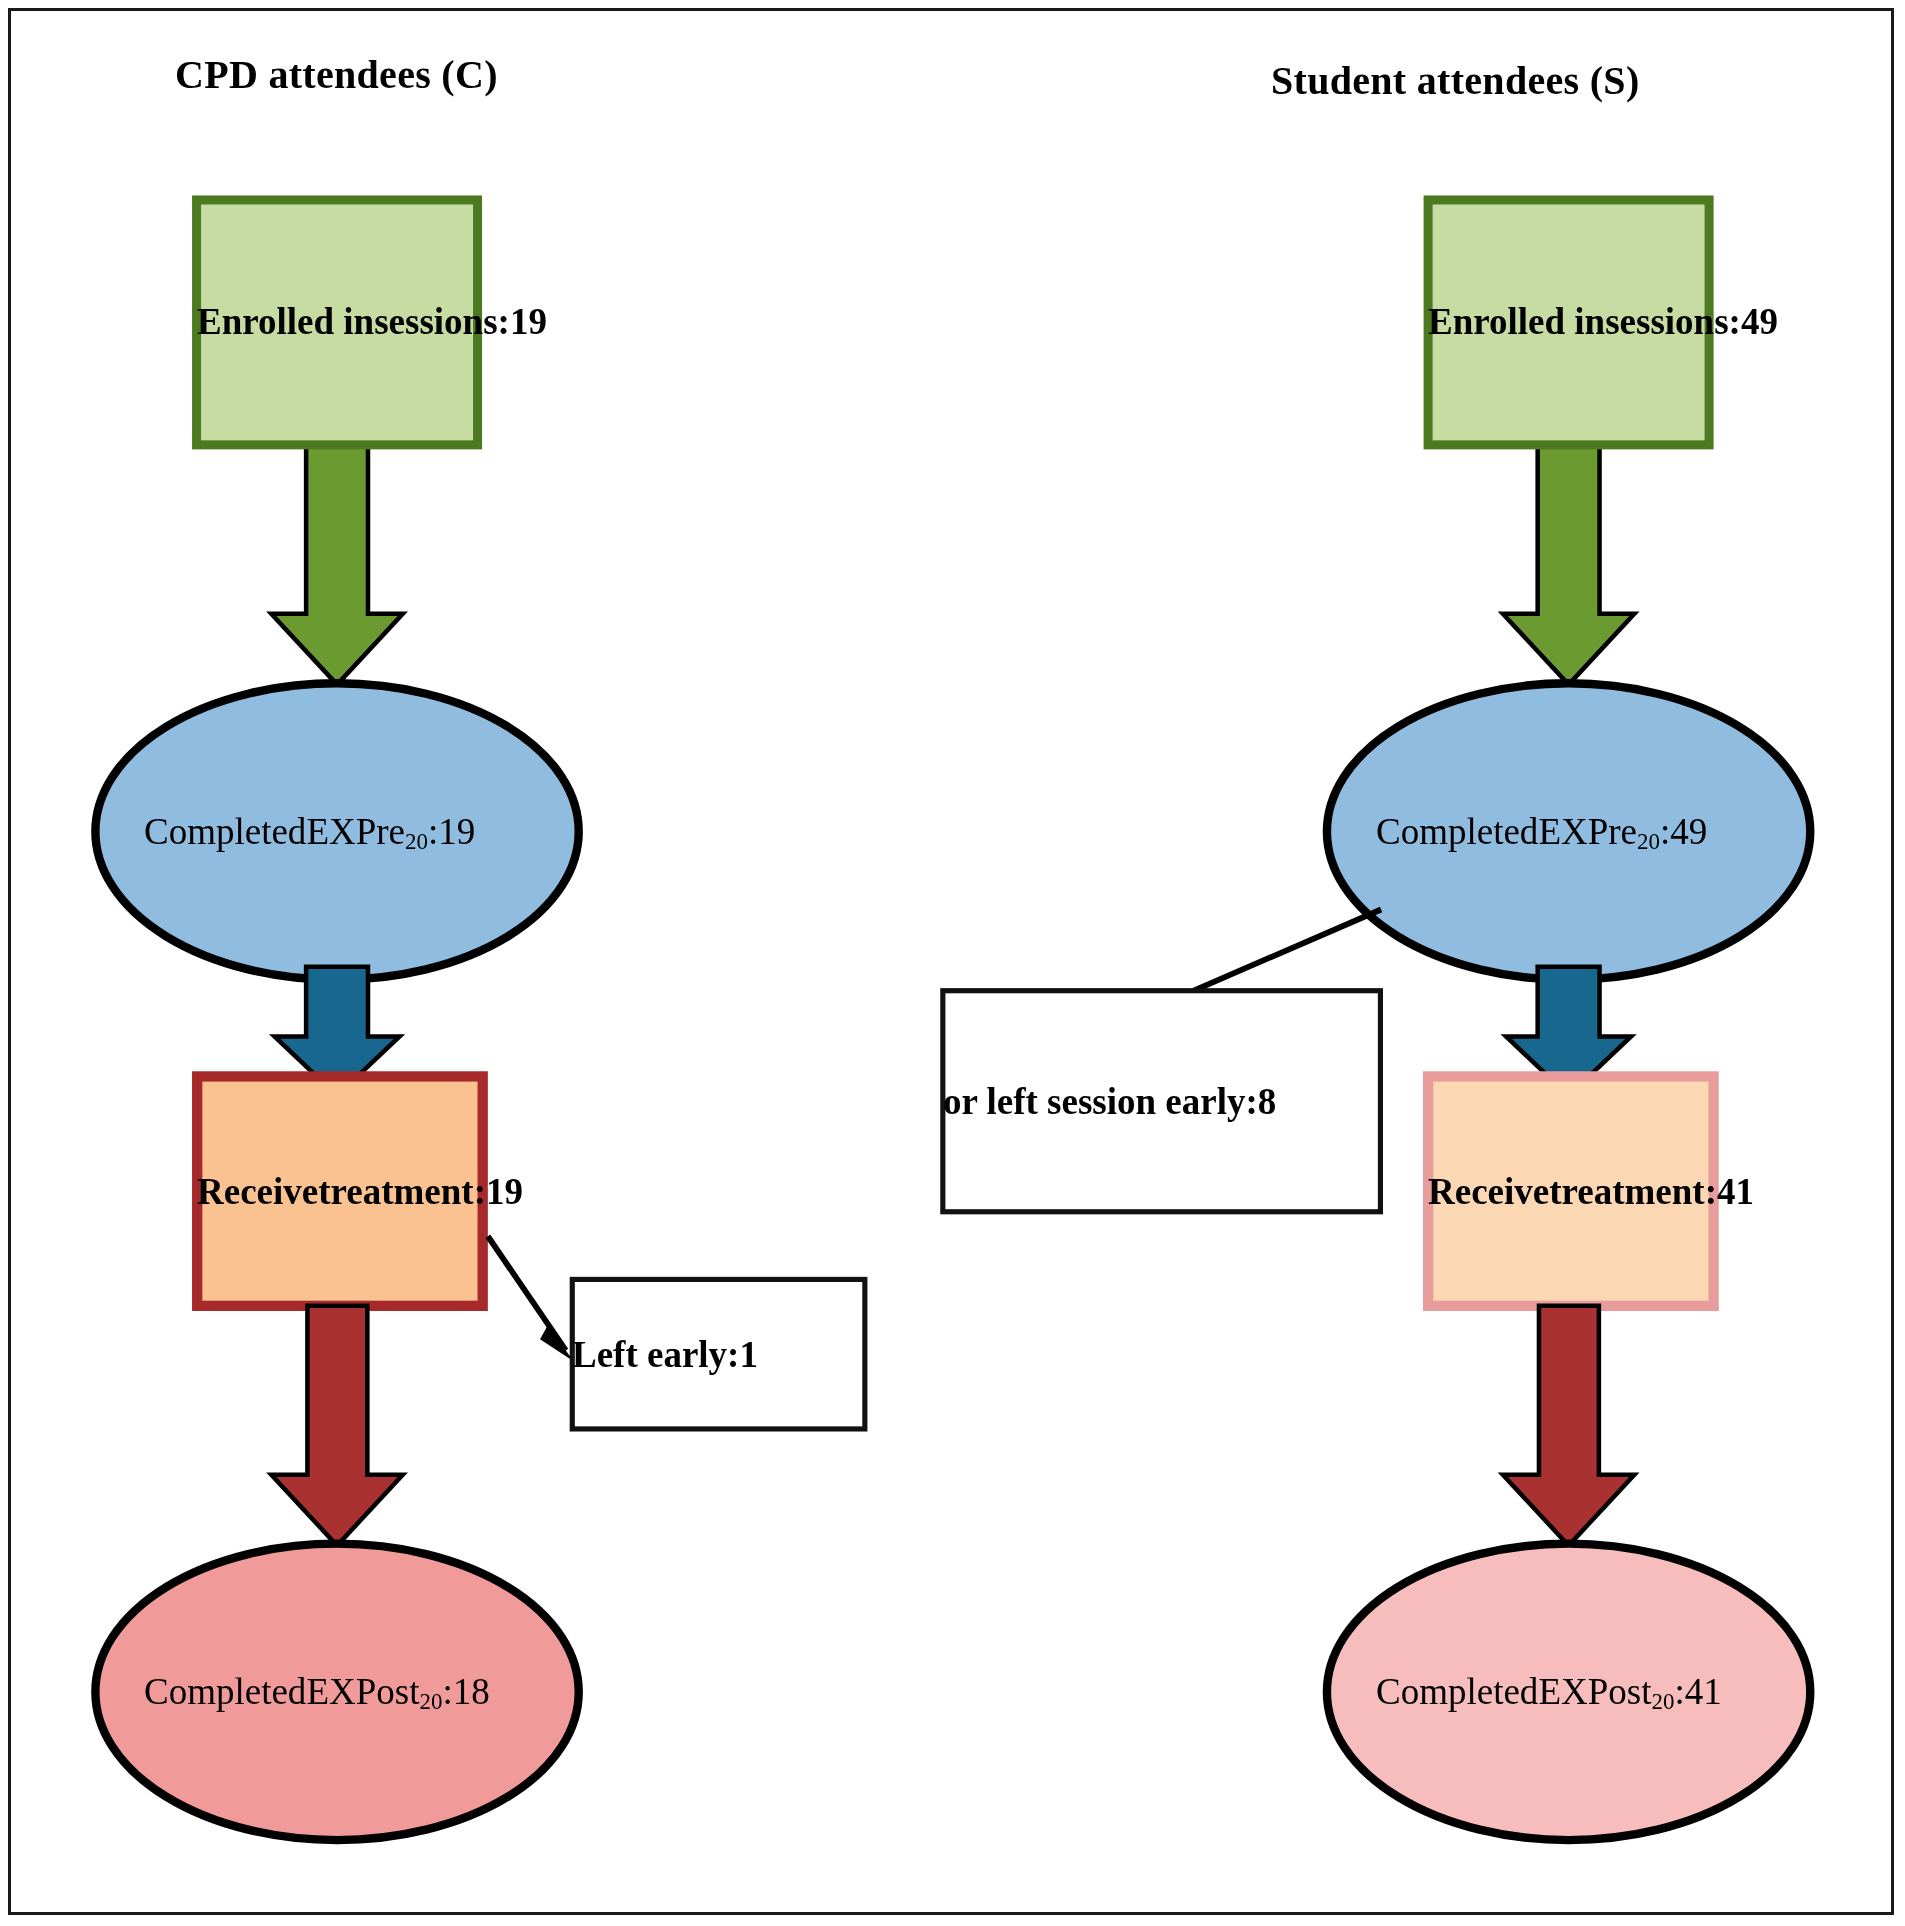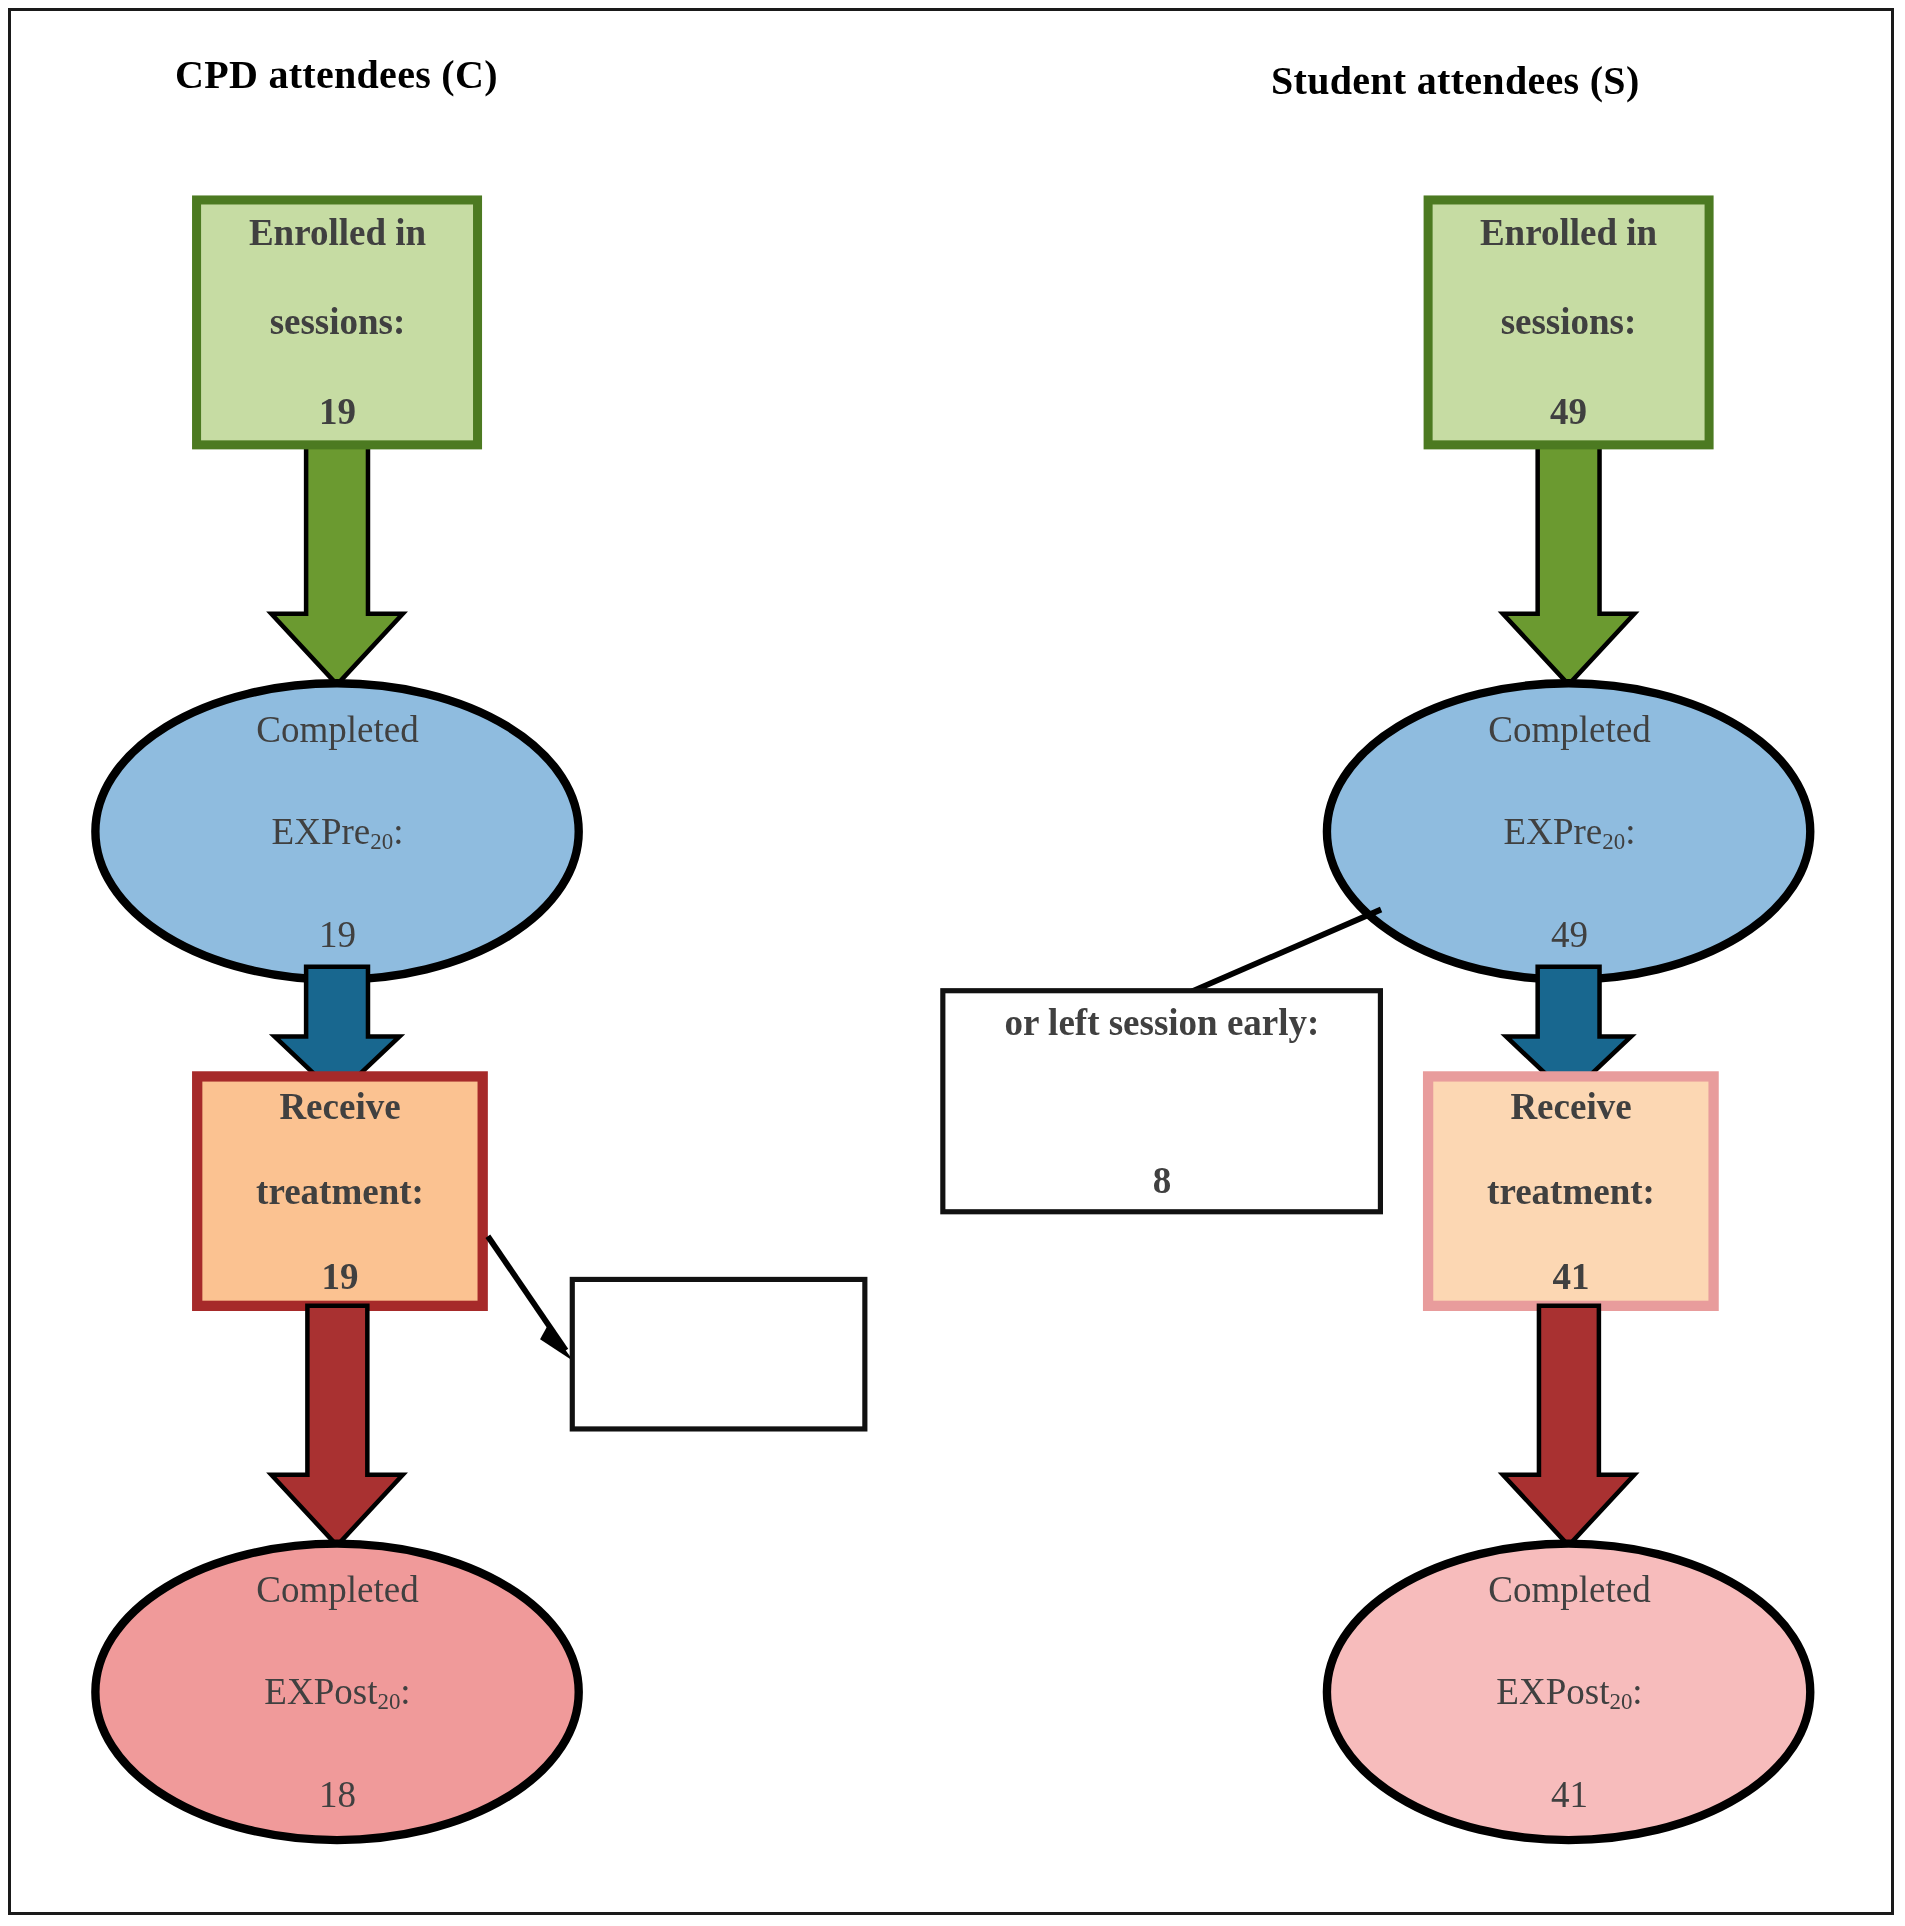--- a/index.html
+++ b/index.html
@@ -38,27 +38,27 @@
     position: absolute;
     font-weight: bold;
     font-size: 40px;
     color: #000000;
     white-space: nowrap;
     letter-spacing: 0.3px;
   }
   .node-text {
     position: absolute;
     text-align: center;
-    color: #404040;
+    color: #000000;
     font-size: 37px;
     line-height: 1.44;
     pointer-events: none;
     display: flex;
-    flex-direction: column;
-    justify-content: space-between;
+    flex-direction: row;
+    justify-content: flex-start;
     align-items: center;
   }
   .node-text .ln { display: block; white-space: nowrap; }
   .node-text sub {
     font-size: 0.62em;
     vertical-align: baseline;
     position: relative;
     top: 0.22em;
     font-weight: normal;
   }
@@ -130,20 +130,24 @@
     <span class="ln"><span>EXPre</span><sub>20</sub><span>:</span></span>
     <span class="ln">19</span>
   </div>
 
   <div class="node-text bold-text" style="left:197px; top:1080px; width:286px; height:223px;">
     <span class="ln">Receive</span>
     <span class="ln">treatment:</span>
     <span class="ln">19</span>
   </div>
 
+  <div class="node-text bold-text" style="left:572px; top:1284px; width:293px; height:141px;">
+    <span class="ln">Left early:</span>
+    <span class="ln">1</span>
+  </div>
 
   <div class="node-text" style="left:144px; top:1563px; width:387px; height:258px;">
     <span class="ln">Completed</span>
     <span class="ln"><span>EXPost</span><sub>20</sub><span>:</span></span>
     <span class="ln">18</span>
   </div>
 
   <div class="node-text bold-text" style="left:1428px; top:206px; width:281px; height:232px;">
     <span class="ln">Enrolled in</span>
     <span class="ln">sessions:</span>

